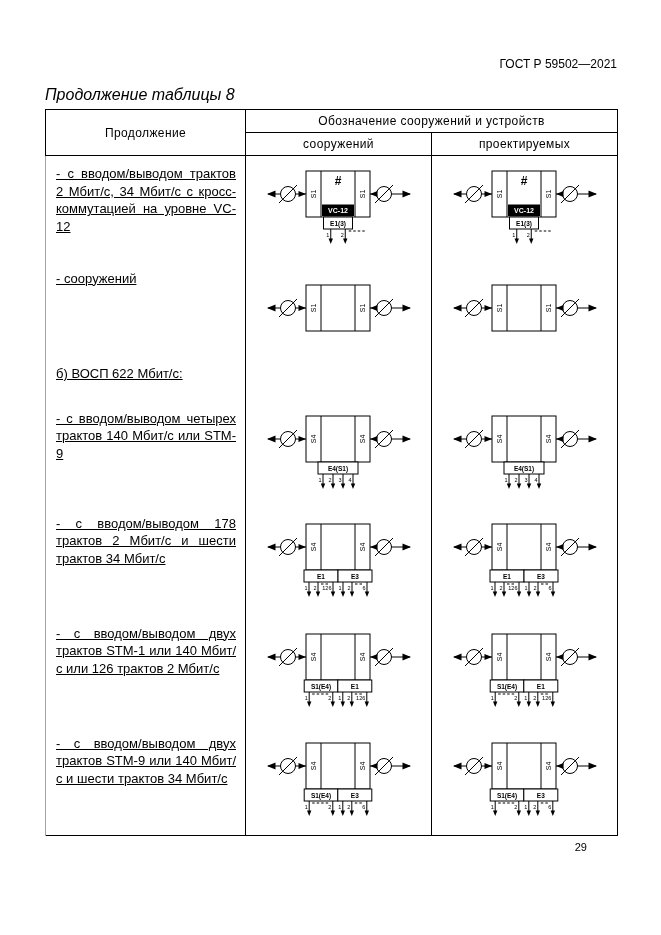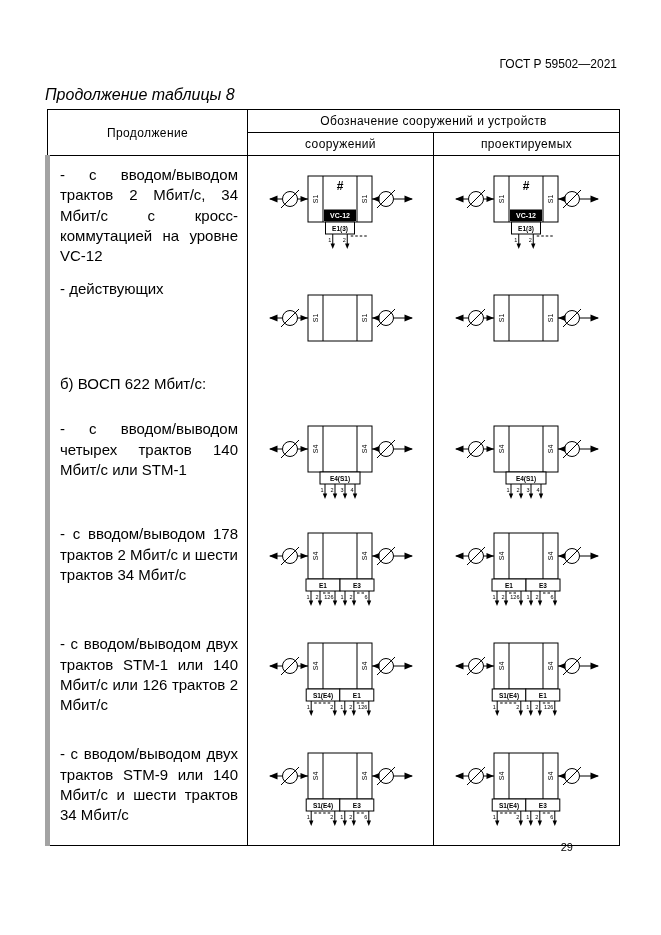--- a/index.html
+++ b/index.html
@@ -5,25 +5,25 @@
   * { margin:0; padding:0; box-sizing:border-box; }
   html,body { width:661px; height:935px; }
   body { background:#ffffff; color:#000; position:relative; overflow:hidden;
          font-family:"Liberation Sans","DejaVu Sans",sans-serif; }
   .doc-code { position:absolute; top:57px; right:44px; font-size:12px; font-weight:normal;margin-left:32px; }
   .caption  { position:absolute; top:86px; left:45px; font-size:16px; font-style:italic; }
   table.main{ position:absolute; top:109px; left:45px; width:572px; border-collapse:collapse;
               table-layout:fixed; border:1px solid #000; }
   .main th  { border:1px solid #000; font-weight:normal; font-size:12px; letter-spacing:0.4px;
               text-align:center; padding:4px 2px; }
-  .main td.name-cell { border-left:5px solid #a3a3a3; vertical-align:top; text-align:justify;
-              font-size:15px; line-height:1.35; padding:9px 9px 4px 10px; }
+  .main td.name-cell { border-left:1px solid #a3a3a3; vertical-align:top; text-align:justify;
+              font-size:13px; line-height:1.35; padding:9px 9px 4px 10px;text-decoration:underline; }
   .main td.diag-cell { border-left:1px solid #000; border-right:1px solid #000;
               text-align:center; vertical-align:middle; }
-  .page-num { position:absolute; top:841px; right:88px; font-size:11px; }
+  .page-num { position:absolute; top:841px; right:74px; font-size:11px; }
   svg { display:block; margin:0 auto; }
 </style>
 </head>
 <body>
 
 <div class="doc-code">ГОСТ Р 59502—2021</div>
 <div class="caption">Продолжение таблицы 8</div>
 
 <table class="main">
   <colgroup>
@@ -105,21 +105,21 @@
             <polygon points="66.75,80 64.55,74.5 68.95,74.5" fill="#000"></polygon>
             <text x="65.25" y="73" font-size="5.5" text-anchor="end" fill="#000" stroke="none" font-family="&quot;Liberation Sans&quot;,&quot;DejaVu Sans&quot;,sans-serif">1</text>
             <line x1="81.25" y1="65" x2="81.25" y2="76" stroke="#000" stroke-width="1"></line>
             <polygon points="81.25,80 79.05,74.5 83.45,74.5" fill="#000"></polygon>
             <text x="79.75" y="73" font-size="5.5" text-anchor="end" fill="#000" stroke="none" font-family="&quot;Liberation Sans&quot;,&quot;DejaVu Sans&quot;,sans-serif">2</text>
             <line x1="84.75" y1="67" x2="102.5" y2="67" stroke="#000" stroke-width="1" stroke-dasharray="2.5,2"></line>
           </svg>
         </td>
       </tr>
       <tr style="height: 95px;">
-        <td class="name-cell">- действующих</td>
+        <td class="name-cell">- сооружений</td>
         <td class="diag-cell">
           <svg viewBox="0 0 150 60" width="150" height="60">
             <line x1="4" y1="30" x2="16.5" y2="30" stroke="#000" stroke-width="1" fill="none"></line>
             <line x1="31.5" y1="30" x2="42" y2="30" stroke="#000" stroke-width="1" fill="none"></line>
             <line x1="106" y1="30" x2="112.5" y2="30" stroke="#000" stroke-width="1" fill="none"></line>
             <line x1="127.5" y1="30" x2="146" y2="30" stroke="#000" stroke-width="1" fill="none"></line>
             <polygon points="3,30 11.5,26.6 11.5,33.4" fill="#000"></polygon>
             <polygon points="147,30 138.5,26.6 138.5,33.4" fill="#000"></polygon>
             <circle cx="24" cy="30" r="7.5" fill="#fff" stroke="#000" stroke-width="1"></circle>
             <line x1="15" y1="39" x2="33" y2="21" stroke="#000" stroke-width="1" fill="none"></line>
@@ -155,21 +155,21 @@
             <text x="98.5" y="32.5" font-size="7" text-anchor="middle" fill="#000" stroke="none" font-family="&quot;Liberation Sans&quot;,&quot;DejaVu Sans&quot;,sans-serif" transform="rotate(-90 98.5 30)">S1</text>
           </svg>
         </td>
       </tr>
       <tr style="height: 45px;">
         <td class="name-cell">б) ВОСП 622 Мбит/с:</td>
         <td class="diag-cell"></td>
         <td class="diag-cell"></td>
       </tr>
       <tr style="height: 105px;">
-        <td class="name-cell">- с вводом/выводом четырех трактов 140 Мбит/с или STM-1</td>
+        <td class="name-cell">- с вводом/выводом четырех трактов 140 Мбит/с или STM-9</td>
         <td class="diag-cell">
           <svg viewBox="0 0 150 88" width="150" height="88">
             <line x1="4" y1="30" x2="16.5" y2="30" stroke="#000" stroke-width="1" fill="none"></line>
             <line x1="31.5" y1="30" x2="42" y2="30" stroke="#000" stroke-width="1" fill="none"></line>
             <line x1="106" y1="30" x2="112.5" y2="30" stroke="#000" stroke-width="1" fill="none"></line>
             <line x1="127.5" y1="30" x2="146" y2="30" stroke="#000" stroke-width="1" fill="none"></line>
             <polygon points="3,30 11.5,26.6 11.5,33.4" fill="#000"></polygon>
             <polygon points="147,30 138.5,26.6 138.5,33.4" fill="#000"></polygon>
             <circle cx="24" cy="30" r="7.5" fill="#fff" stroke="#000" stroke-width="1"></circle>
             <line x1="15" y1="39" x2="33" y2="21" stroke="#000" stroke-width="1" fill="none"></line>

